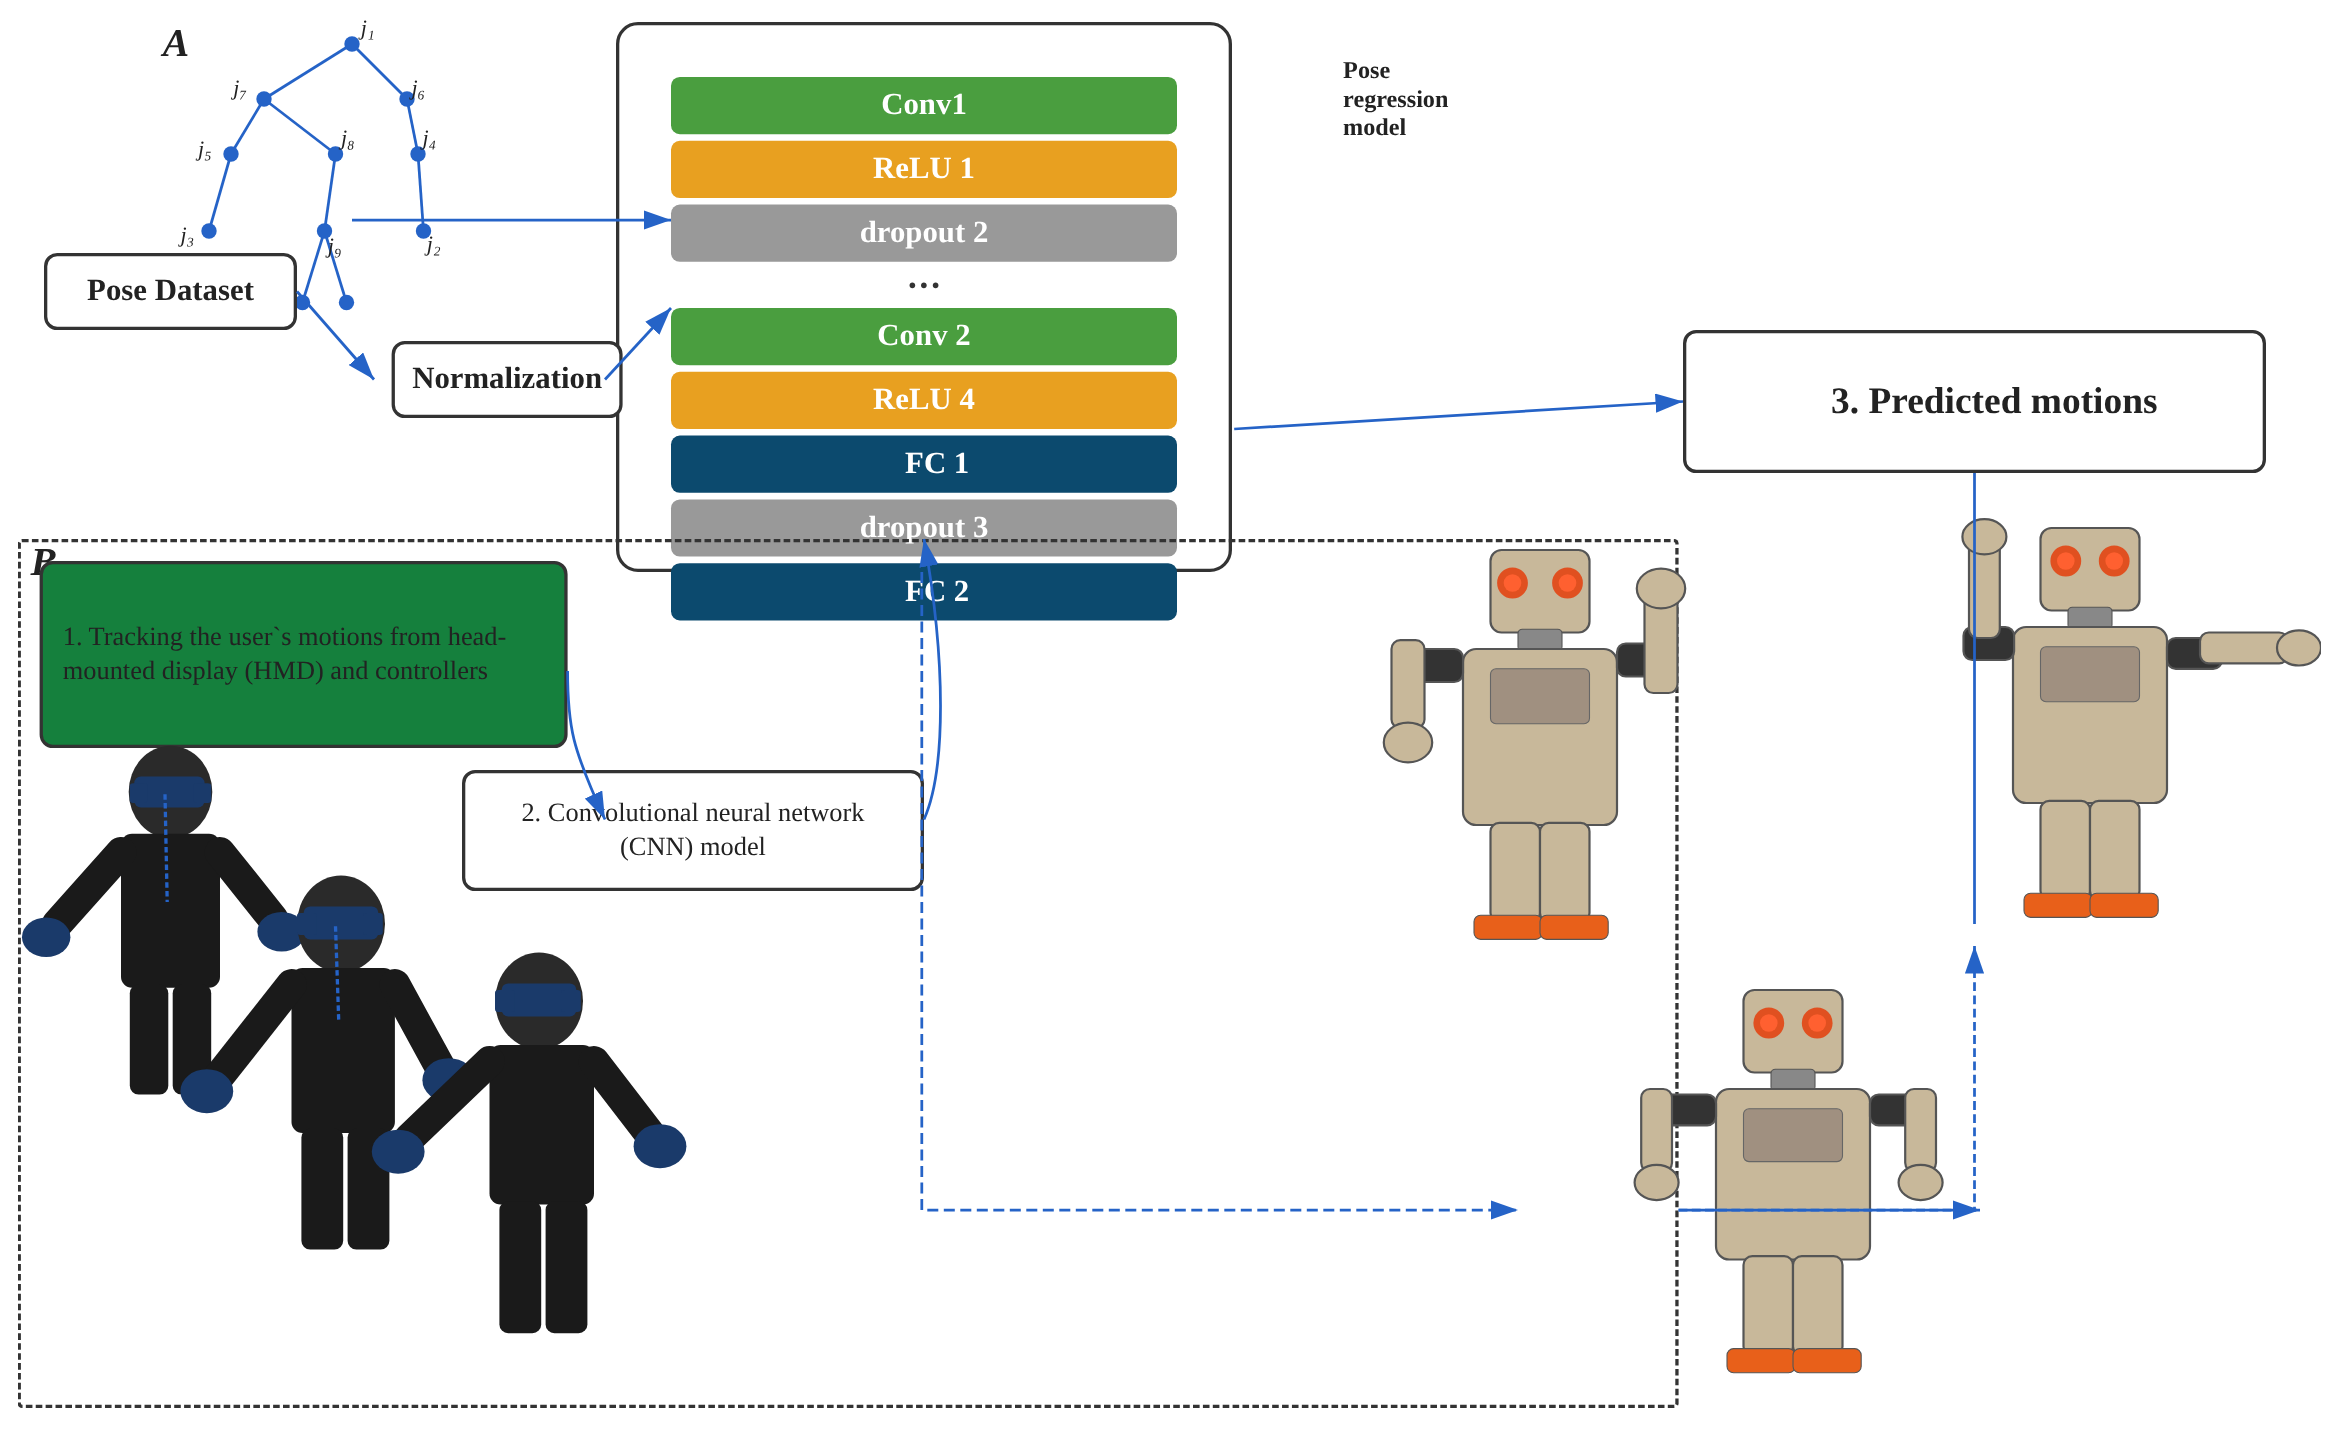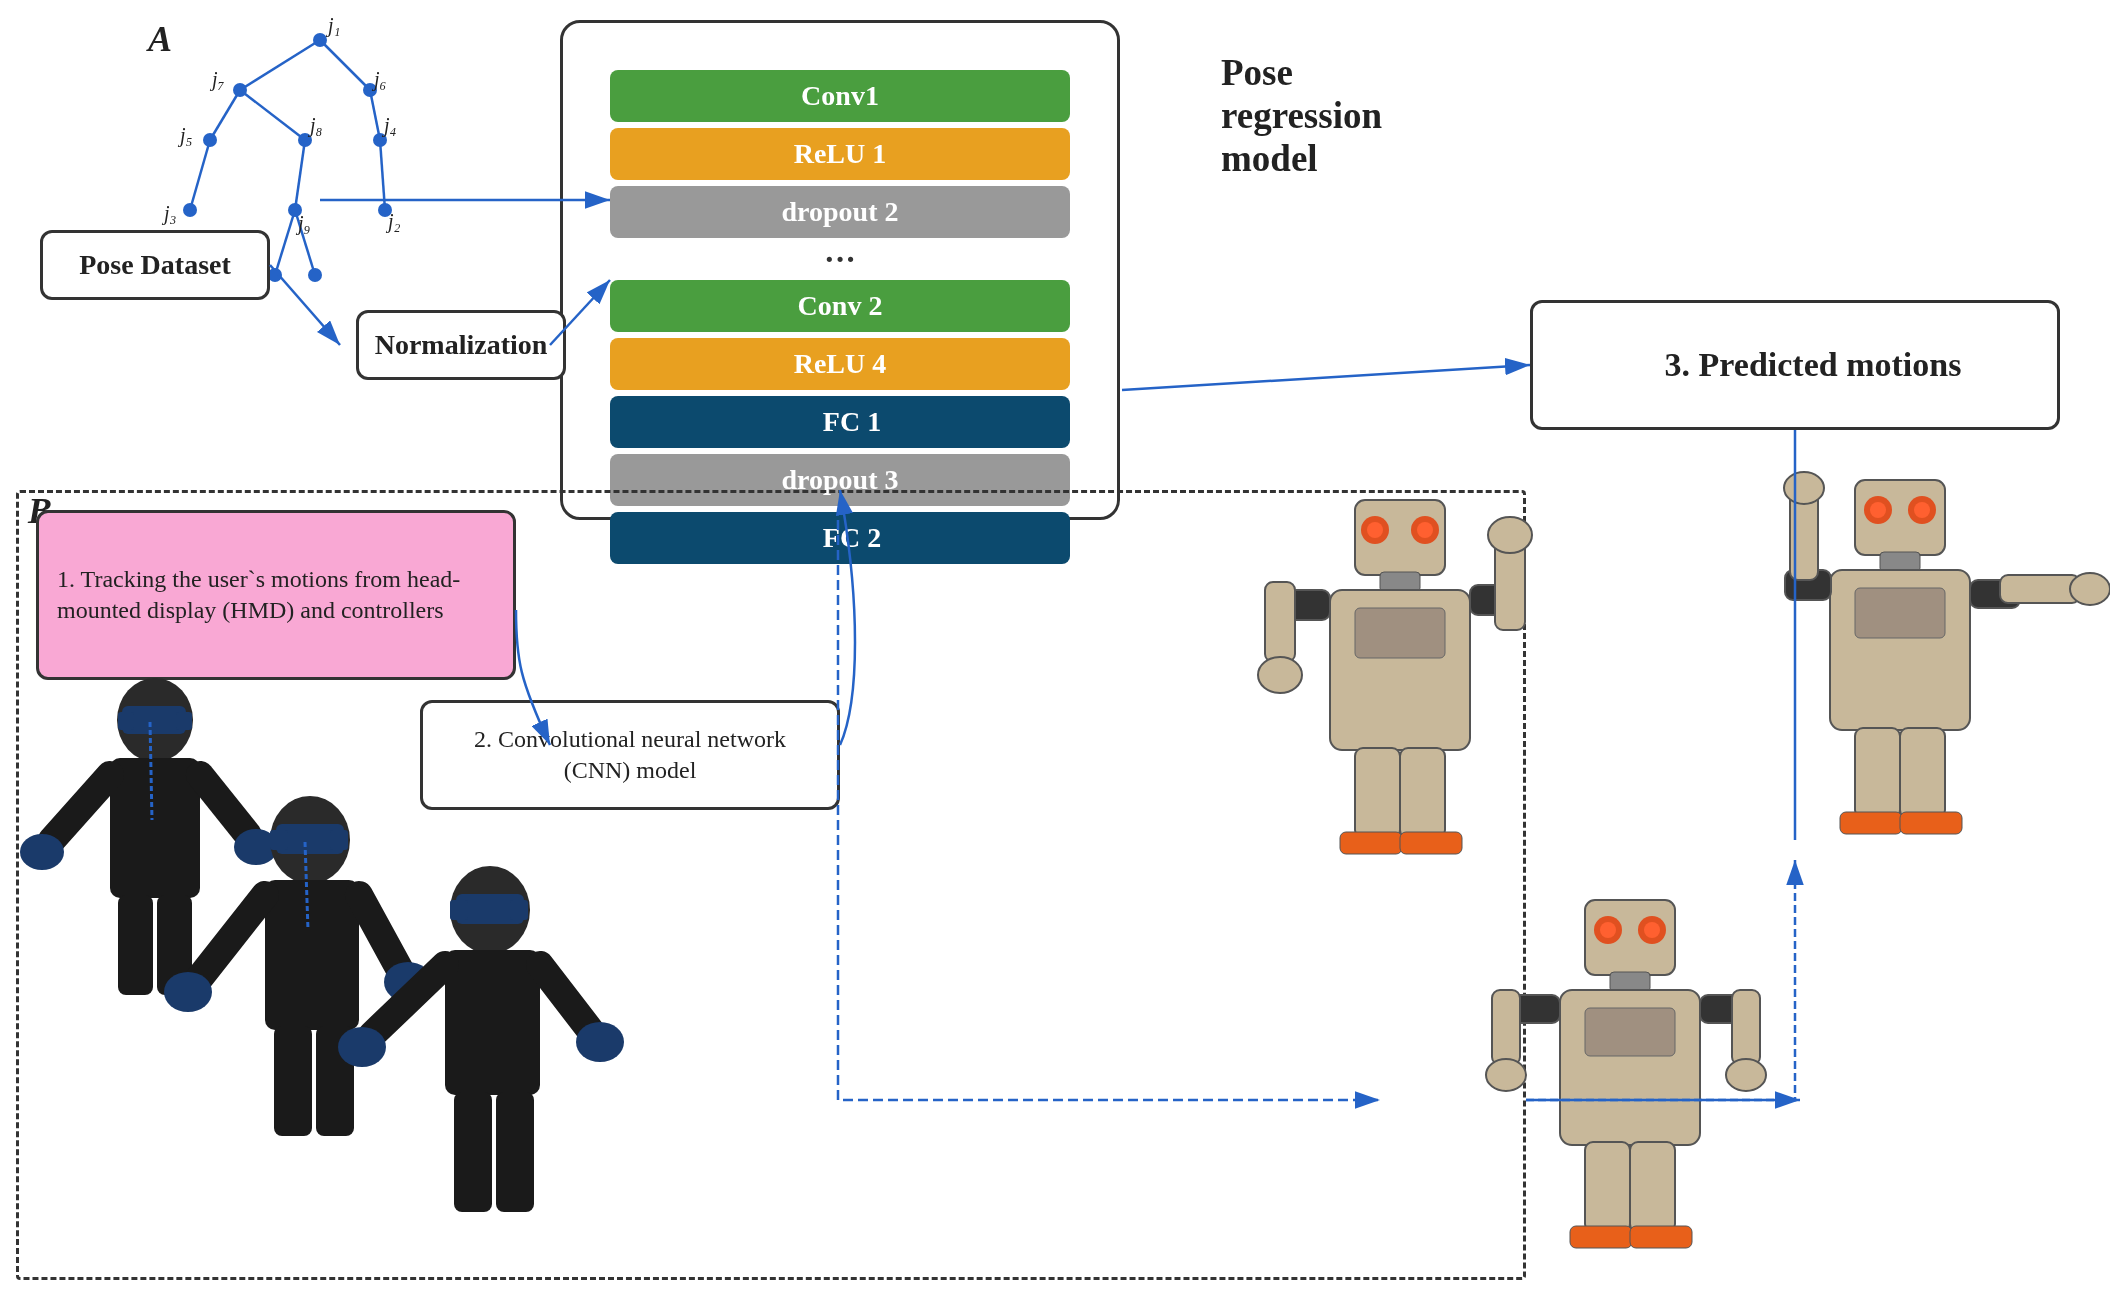--- a/index.html
+++ b/index.html
@@ -60,21 +60,21 @@
       width: 560px;
       height: 500px;
       border: 3px solid #333;
       border-radius: 20px;
       background: #fff;
     }
     .pose-regression-label {
       position: absolute;
       top: 28px;
       left: 650px;
-      font-size: 37px;
+      font-size: 22px;
       font-weight: bold;
       color: #222;
       background: #fff;
       padding: 0 8px;
     }
 
     
     .nn-layers {
       position: absolute;
       top: 70px;
@@ -157,21 +157,21 @@
 
     
     .tracking-box {
       position: absolute;
       top: 510px;
       left: 36px;
       width: 480px;
       height: 170px;
       border: 3px solid #333;
       border-radius: 12px;
-      background: #f9a8d4;
+      background: #15803d;
       display: flex;
       align-items: center;
       justify-content: center;
       padding: 12px 18px;
       font-size: 26px;
       color: #222;
       text-align: left;
     }
 
     

